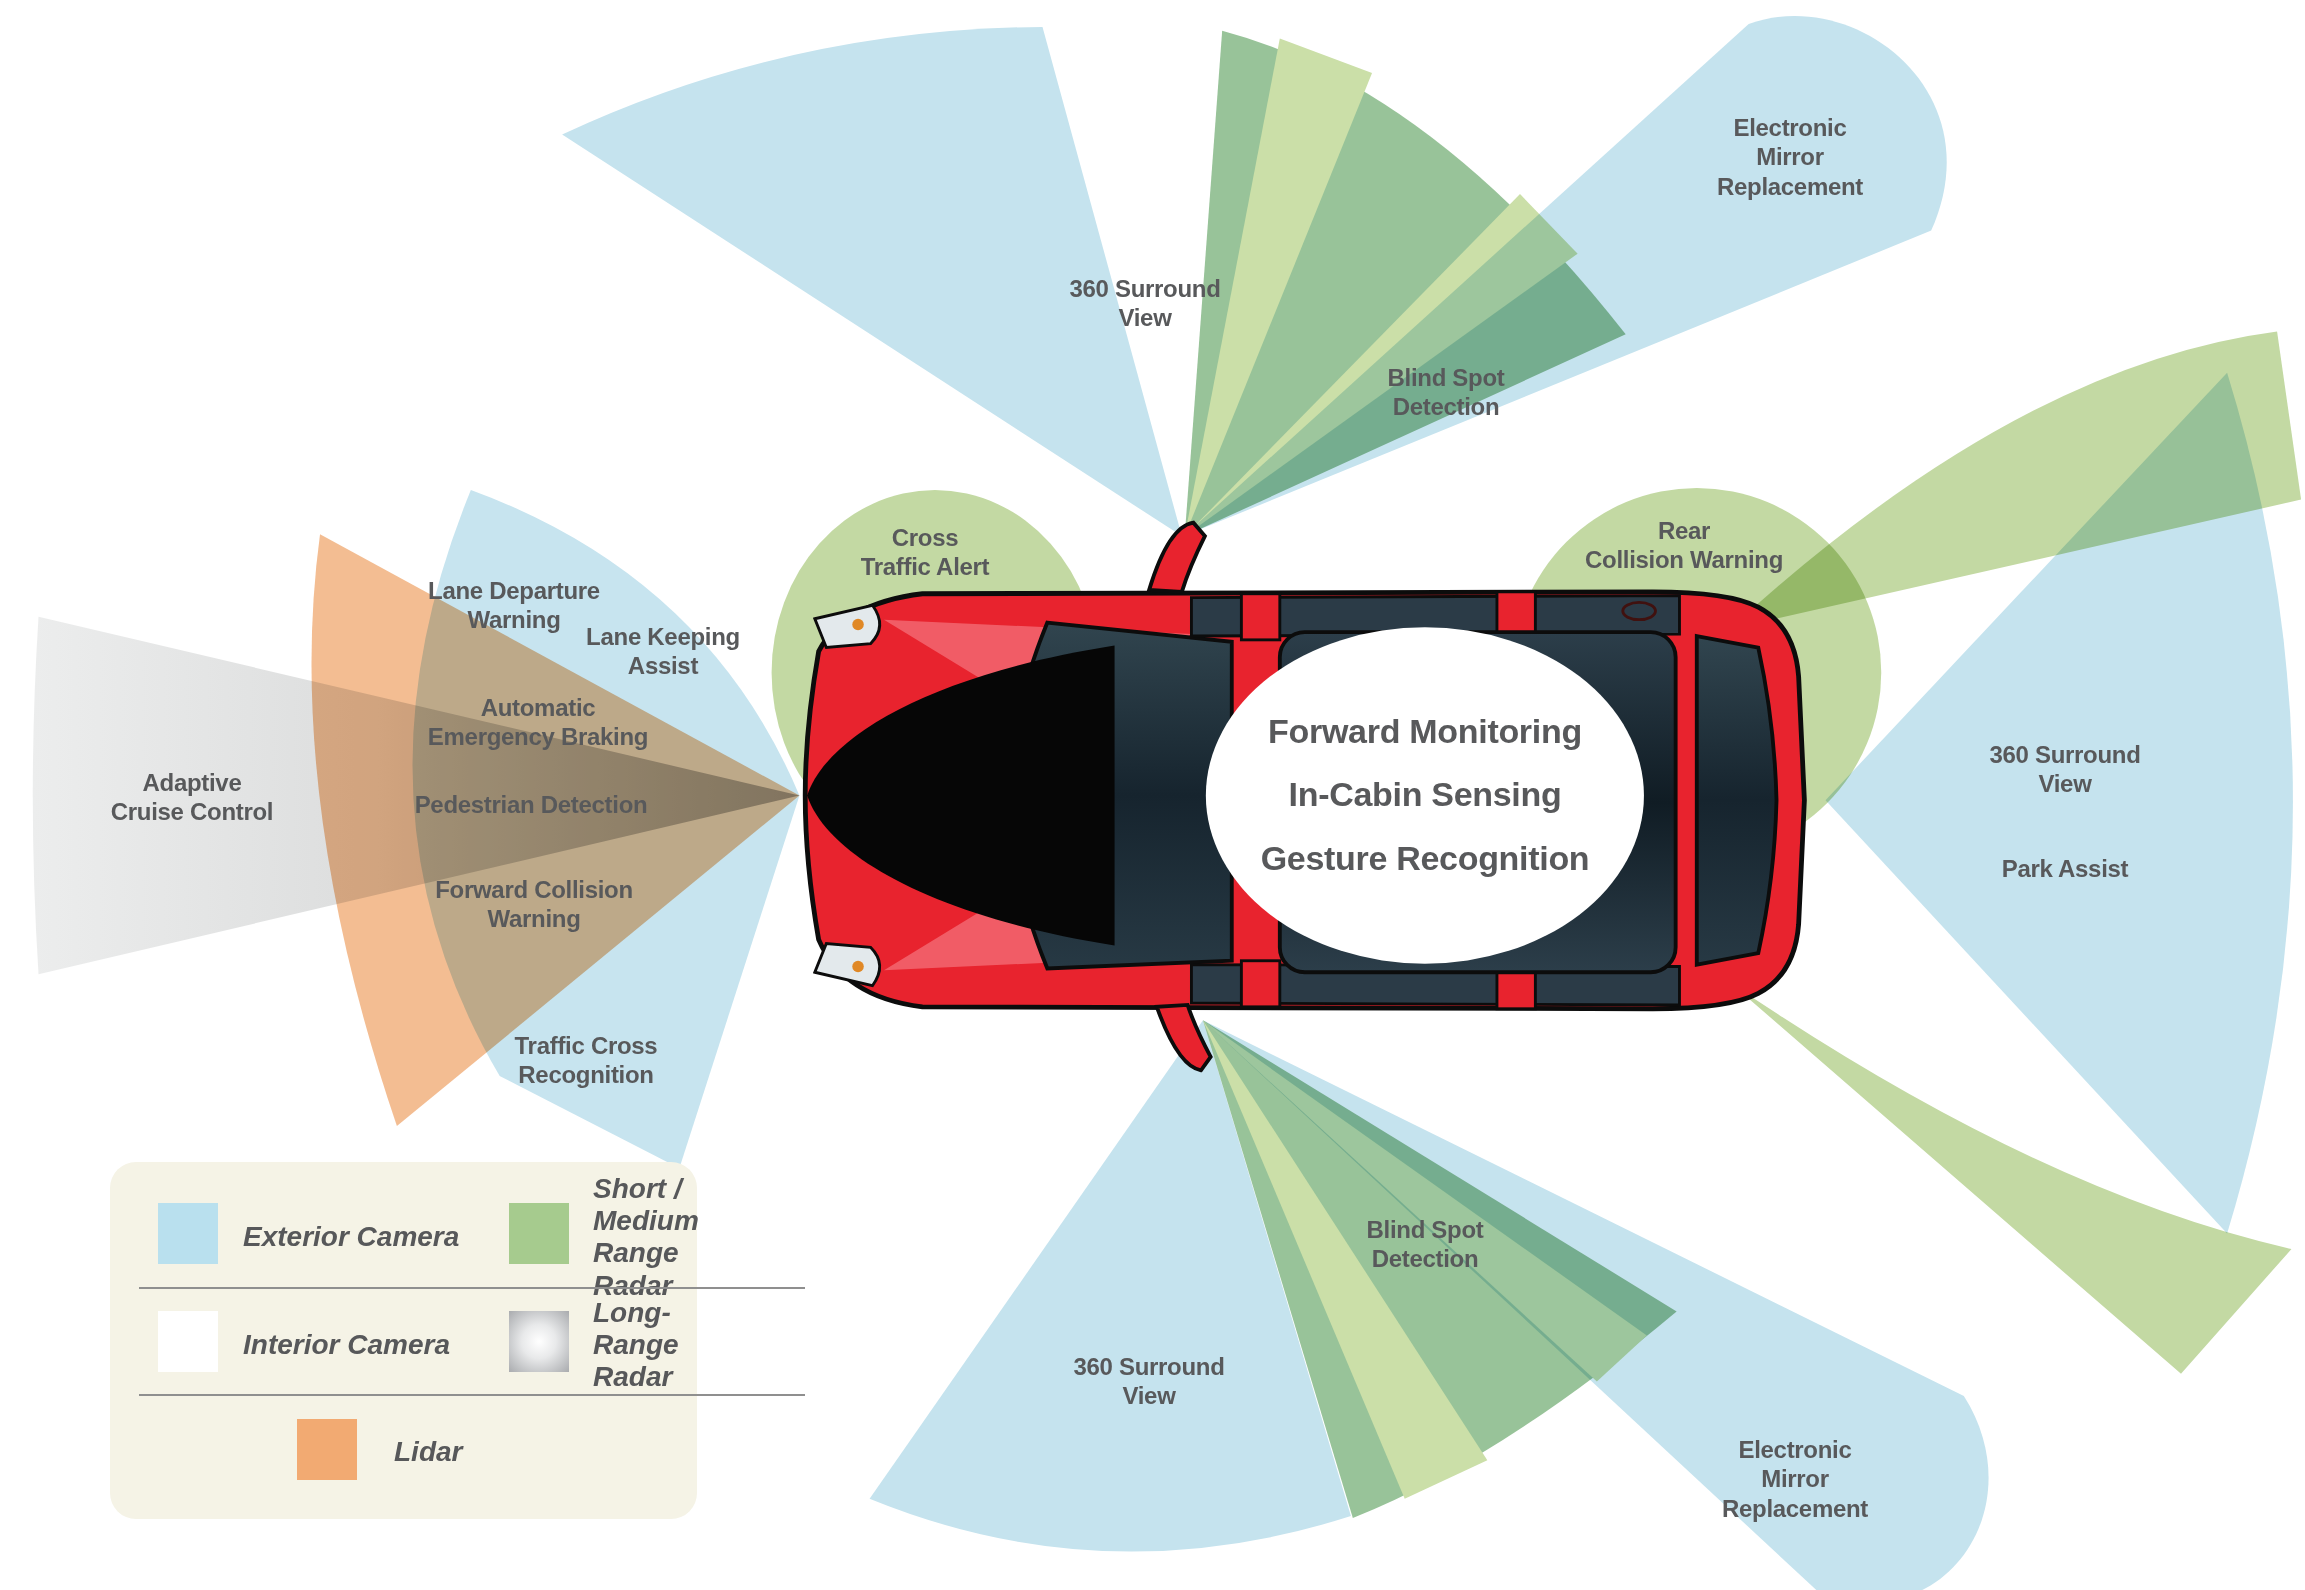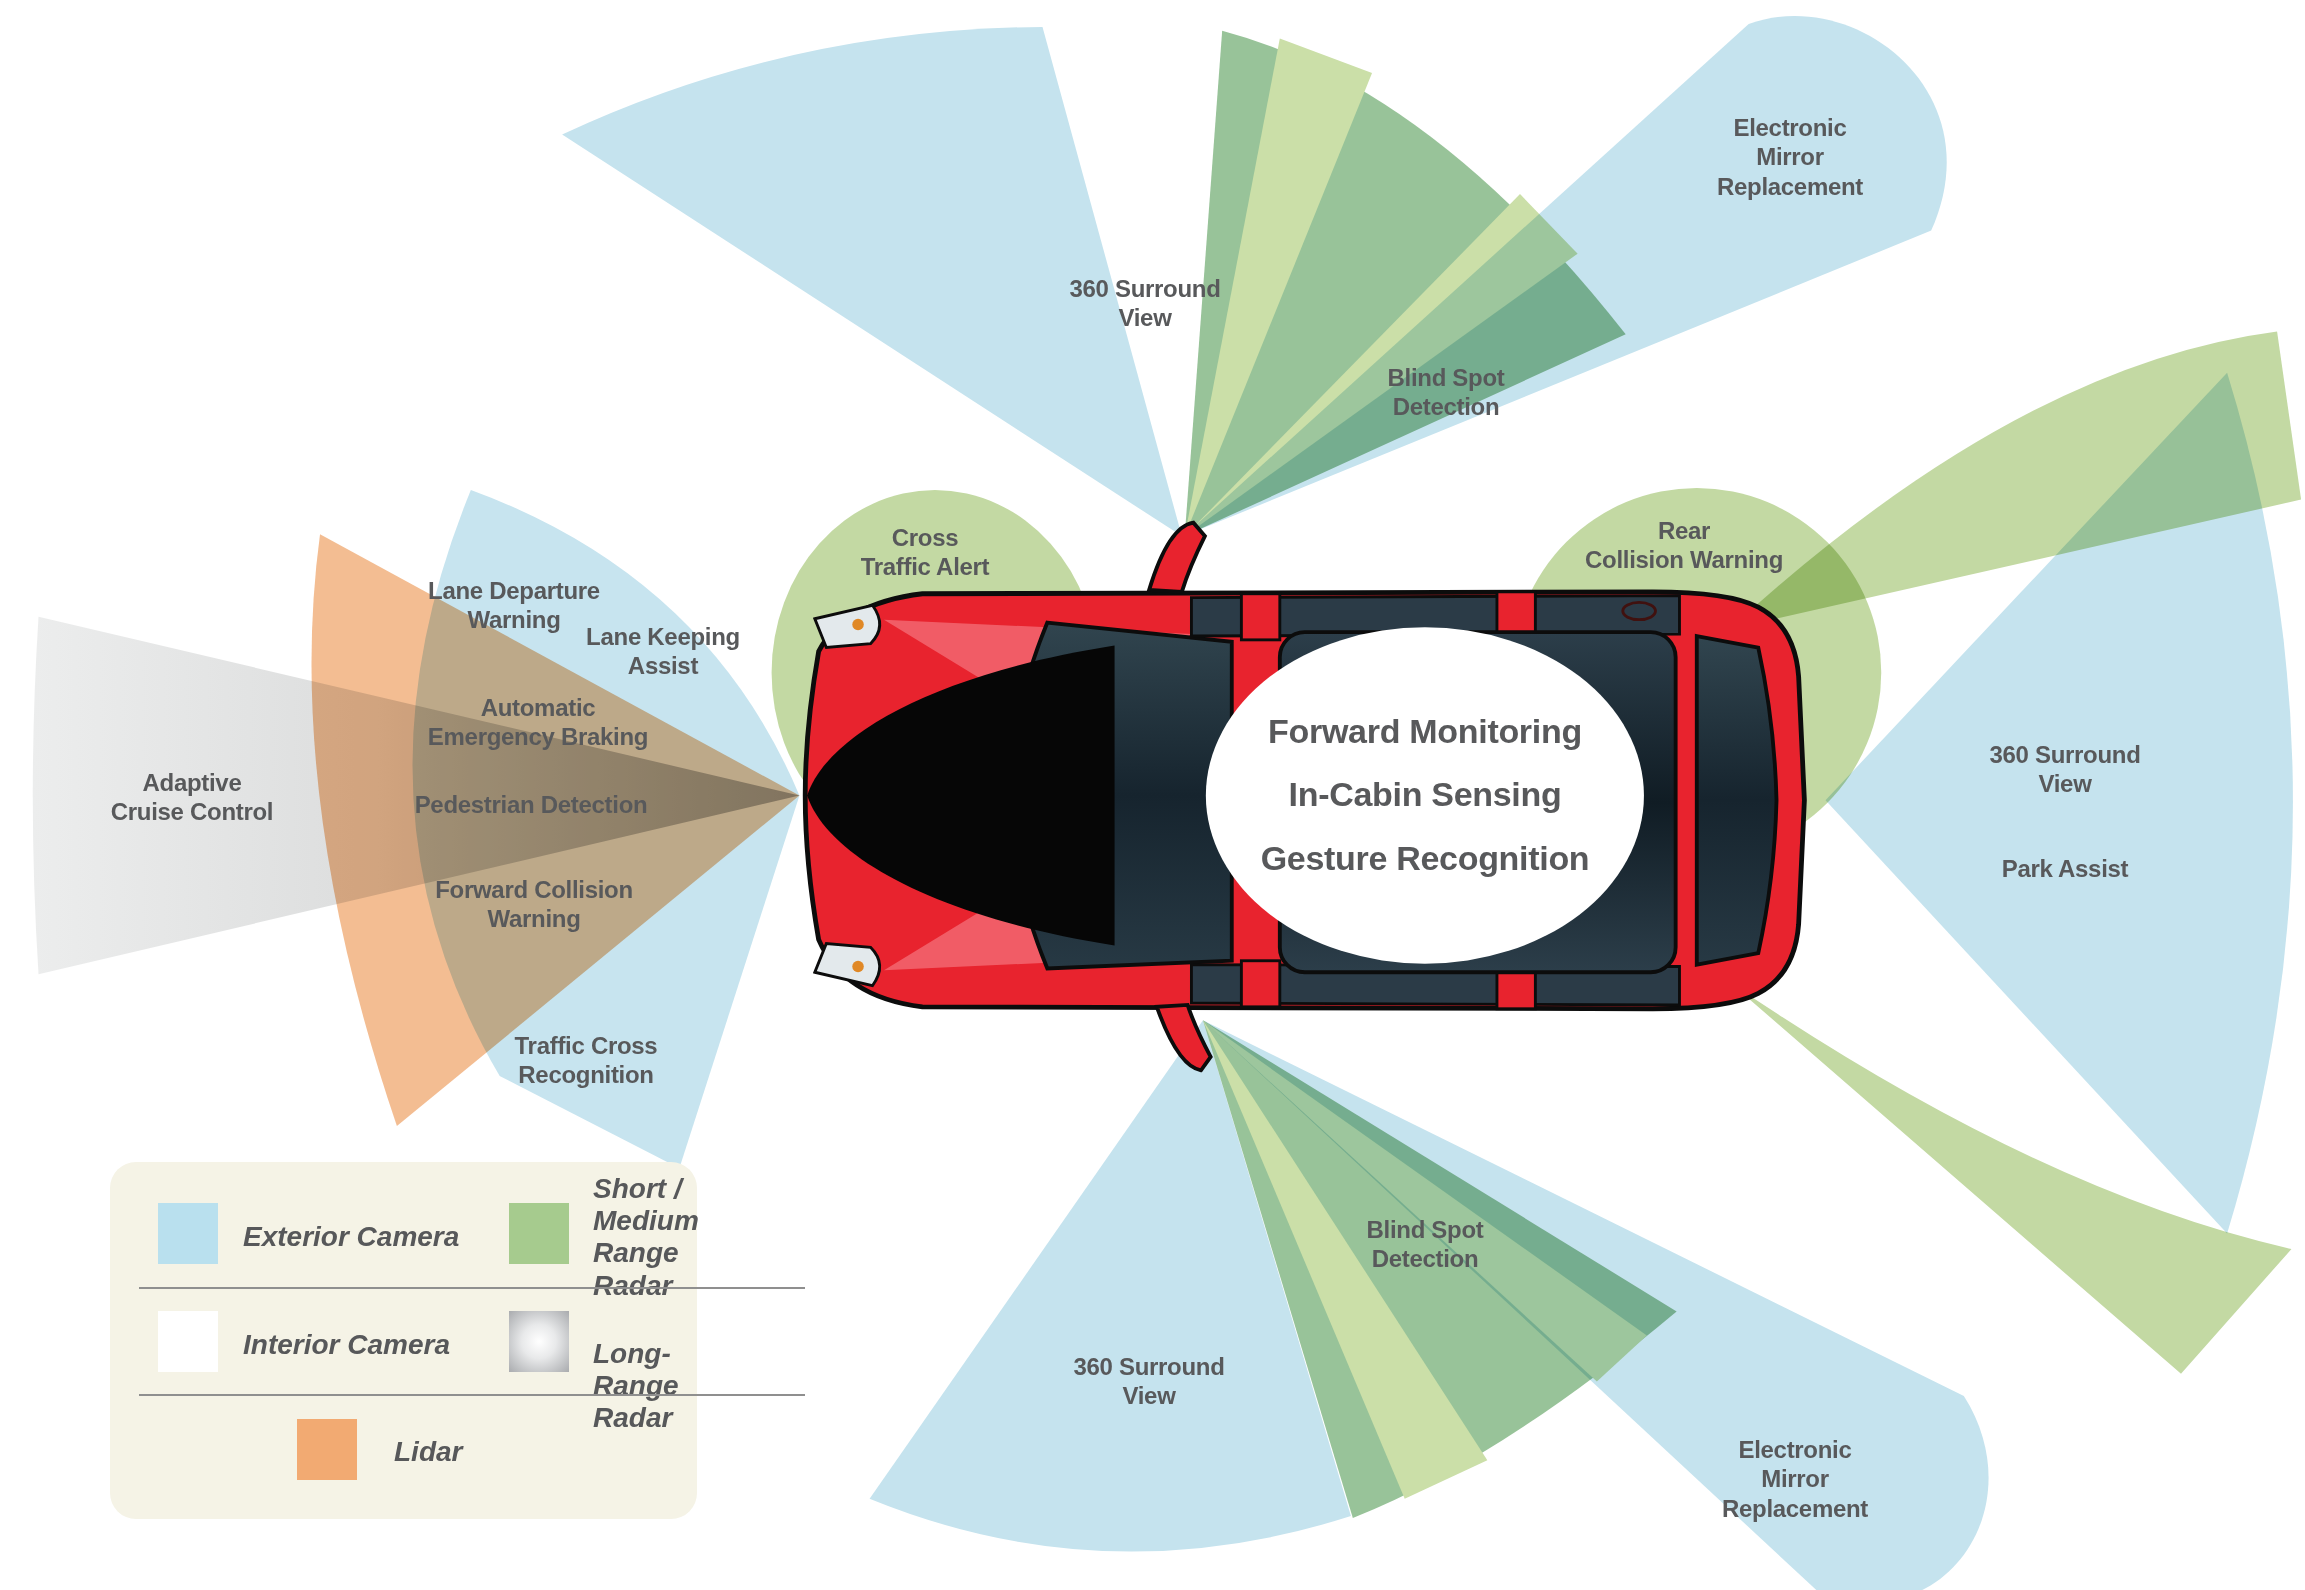--- a/index.html
+++ b/index.html
@@ -171,21 +171,21 @@
     <div class="sw" style="left: 399px; top: 41px; background: rgb(166, 203, 142);"></div>
     <div class="ltxt" style="left:483px;top:75px;">Short / Medium
 Range Radar</div>
 
     <div class="div" style="top:125px;"></div>
 
     <div class="sw" style="left:48px;top:149px;background:#ffffff;"></div>
     <div class="ltxt" style="left:133px;top:183px;">Interior Camera</div>
 
     <div class="sw grad" style="left:399px;top:149px;"></div>
-    <div class="ltxt" style="left:483px;top:183px;margin-top:41px;">Long-Range
+    <div class="ltxt" style="left:483px;top:183px;">Long-Range
 Radar</div>
 
     <div class="div" style="top:232px;"></div>
 
     <div class="sw" style="left: 187px; top: 257px; background: rgb(242, 170, 114);"></div>
     <div class="ltxt" style="left:272px;top:290px;margin-left:12px;">Lidar</div>
   </div>
 
 </div>
 

